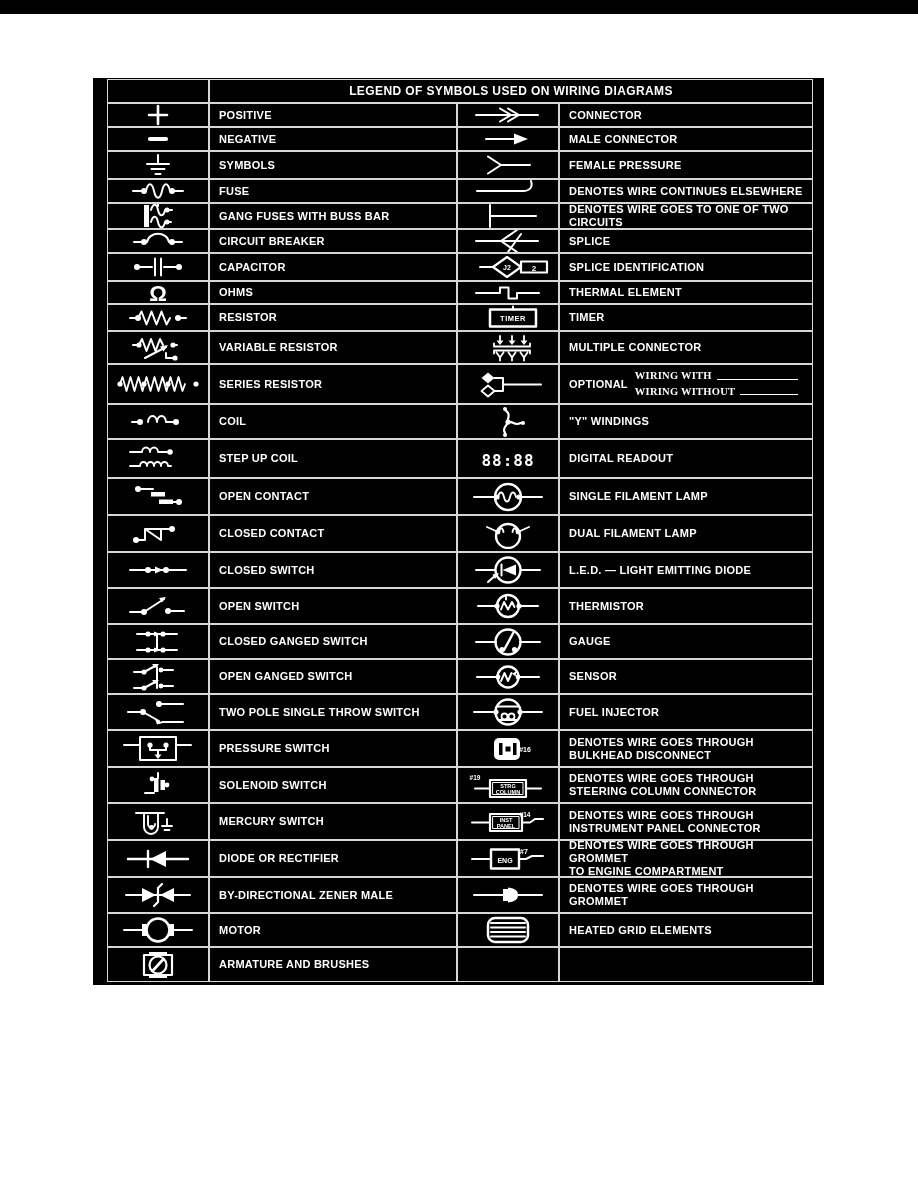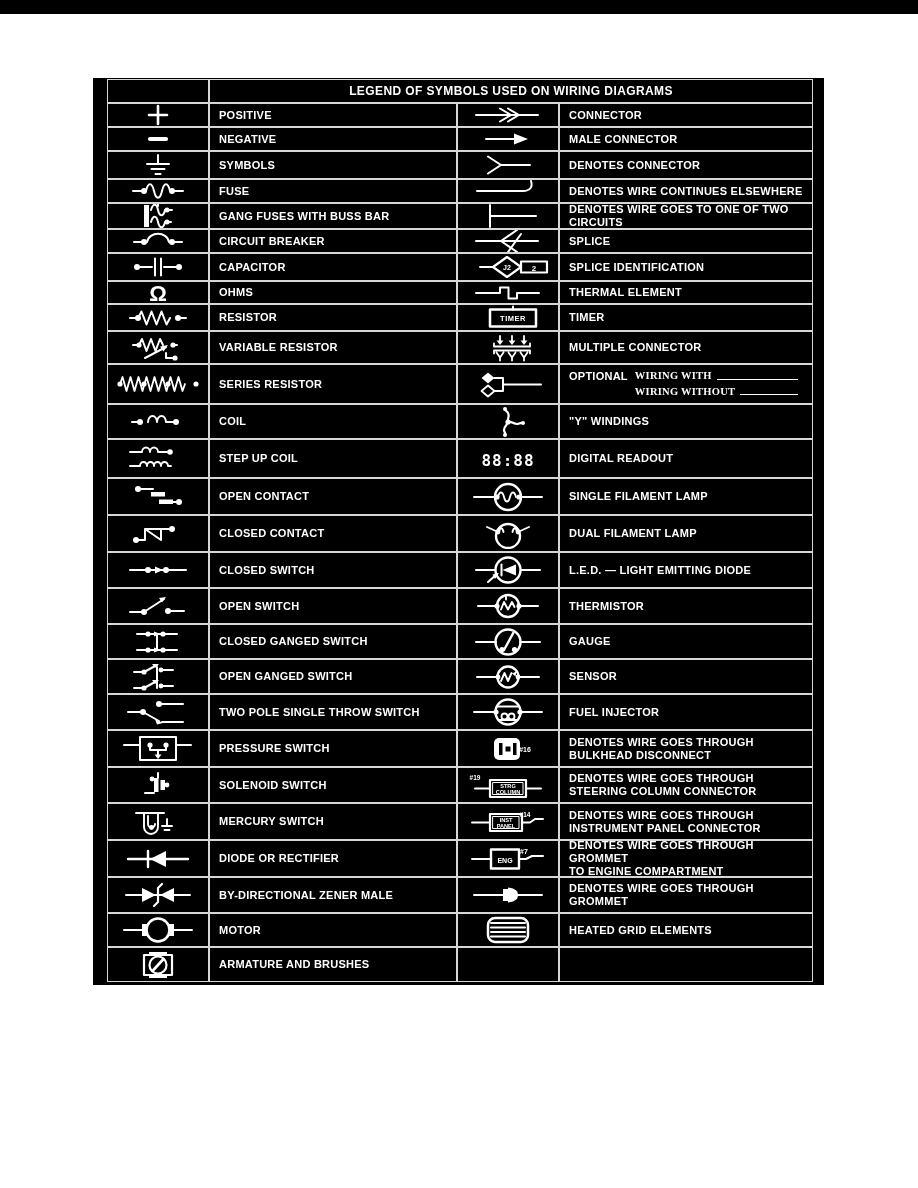--- a/index.html
+++ b/index.html
@@ -11,21 +11,21 @@
     display:grid;grid-template-columns:100px 246px 100px 1fr;
     gap:2px;background:#d6d6d6;border:1px solid #d6d6d6;box-sizing:content-box;
   }
   .cell{background:#000;display:flex;align-items:center;overflow:hidden;min-width:0;}
   .sym{justify-content:center;}
   .lab{padding-left:9px;padding-right:8px;}
   .label{color:#fff;font-weight:bold;font-size:11px;letter-spacing:.25px;line-height:1.18;white-space:pre-line;}
   .title-cell{grid-column:2 / 5;justify-content:center;padding:0;}
   .title{font-size:12px;letter-spacing:.4px;white-space:nowrap;}
   .icon{display:flex;align-items:center;justify-content:center;}
-  .opt-wrap{display:flex;align-items:flex-start;gap:7px;width:100%;padding-right:6px;}
+  .opt-wrap{display:flex;align-items:center;gap:7px;width:100%;padding-right:6px;}
   .opt-stack{flex:1;display:flex;flex-direction:column;gap:3px;}
   .opt-item{display:flex;align-items:flex-end;gap:5px;}
   .opt-item .label{font-size:10.5px;font-family:Liberation Serif, serif;}
   .opt-rule{flex:1;border-top:1.6px solid #fff;margin-bottom:3px;}
 </style>
 </head>
 <body>
 
 <div class="topbar"></div>
 
@@ -87,21 +87,21 @@
         <div class="label">SYMBOLS</div>
       </div>
       <div class="cell sym">
         <div class="icon">
           <svg width="94" height="30" viewBox="0 0 94 30" fill="none" stroke="#fff" stroke-width="2" stroke-linecap="round" stroke-linejoin="round" xmlns="http://www.w3.org/2000/svg">
             <path d="M27 6.5l13 8.5h29M27 23.5l13-8.5"></path>
           </svg>
         </div>
       </div>
       <div class="cell lab">
-        <div class="label">DENOTES CONNECTOR</div>
+        <div class="label">FEMALE PRESSURE</div>
       </div>
       <div class="cell sym">
         <div class="icon">
           <svg width="94" height="30" viewBox="0 0 94 30" fill="none" stroke="#fff" stroke-width="2" stroke-linecap="round" stroke-linejoin="round" xmlns="http://www.w3.org/2000/svg">
             <path d="M22 15h11M61 15h11M35 15c2-9 6-9 8 0s6 9 8 0 6-9 8 0"></path>
             <circle cx="33" cy="15" r="3" fill="#fff" stroke="none"></circle>
             <circle cx="61" cy="15" r="3" fill="#fff" stroke="none"></circle>
           </svg>
         </div>
       </div>

